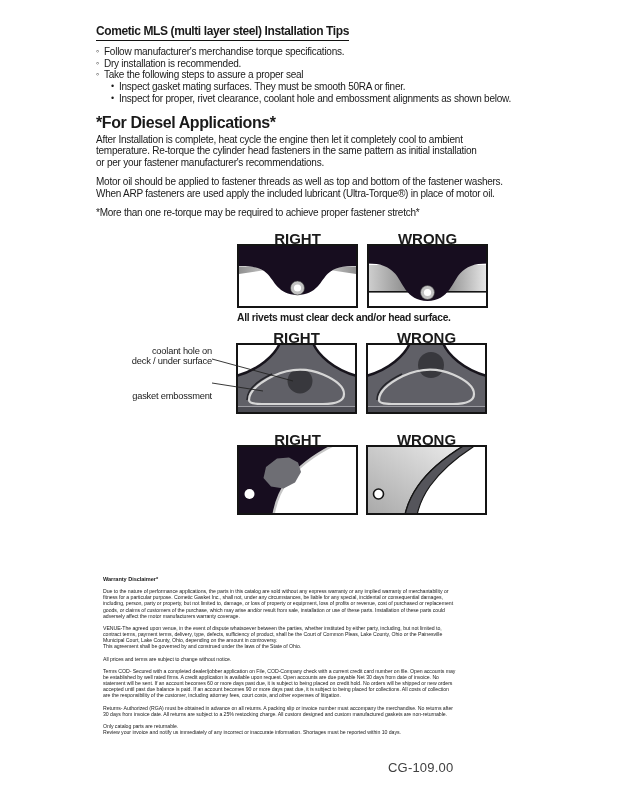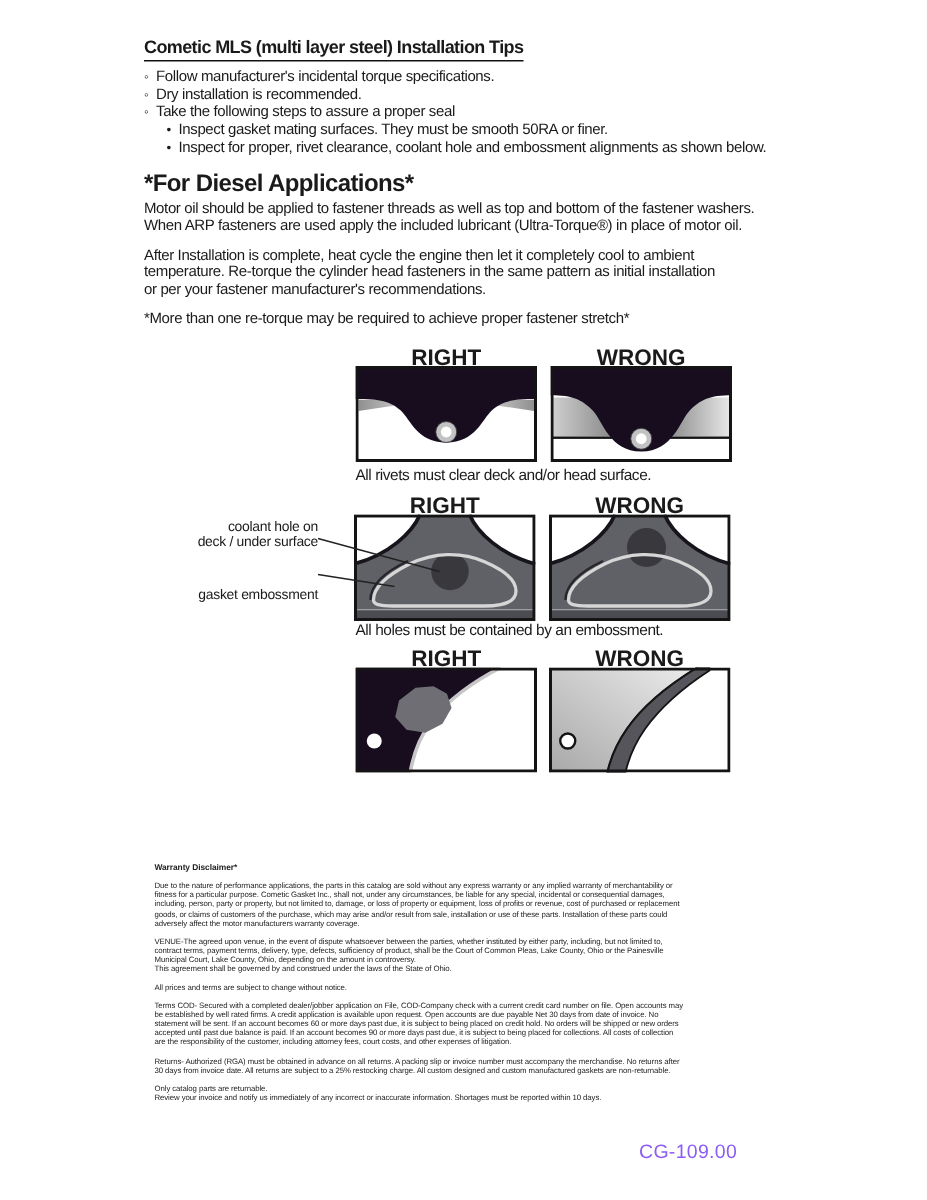--- a/index.html
+++ b/index.html
@@ -26,60 +26,60 @@
     font-size:10px; line-height:11.7px; letter-spacing:-0.25px;
   }
   .diesel h2 { font-size:16px; font-weight:bold; letter-spacing:-0.4px; margin:0 0 5px 0; }
   .diesel p { margin:0 0 7.5px 0; white-space:pre-line; }
   .dlabel {
     position:absolute; width:121px; text-align:center;
     font-weight:bold; font-size:15px; letter-spacing:0; white-space:nowrap;
   }
   .dbox { position:absolute; }
   .dcap {
-    position:absolute; left:237px; font-weight:normal; font-size:10.3px;
+    position:absolute; left:237px; font-weight:bold; font-size:10.3px;
     letter-spacing:-0.3px; line-height:11px; white-space:pre-line;
   }
   .ann {
     position:absolute; left:118px; width:94px; text-align:right;
     font-size:9.3px; line-height:10px; letter-spacing:-0.2px; white-space:pre-line;
   }
   .leader { position:absolute; left:209px; top:352px; }
   .legal {
     position:absolute; left:103px; top:576px; width:452px;
     font-size:5.2px; line-height:6.15px; letter-spacing:-0.05px; color:#222;
   }
   .legal .lh { font-weight:bold; font-size:5.6px; margin:0 0 6px 0; }
   .legal p { margin:0 0 6px 0; white-space:pre-line; }
-  .pagenum { position:absolute; left:388px; top:760px; font-size:13px; letter-spacing:0.2px; color:#8b5cf6;margin-left:38px; }
+  .pagenum { position:absolute; left:388px; top:760px; font-size:13px; letter-spacing:0.2px; color:#404040; }
   .ink { fill:#170d1f; }
   svg { display:block; }
 </style>
 </head>
 <body>
 
 <div id="page">
 
   <div class="title">Cometic MLS (multi layer steel) Installation Tips</div>
 
   <div class="bullets">
-    <div class="b"><span class="m">◦</span><span>Follow manufacturer's incidental torque specifications.</span></div>
+    <div class="b"><span class="m">◦</span><span>Follow manufacturer's merchandise torque specifications.</span></div>
     <div class="b"><span class="m">◦</span><span>Dry installation is recommended.</span></div>
     <div class="b"><span class="m">◦</span><span>Take the following steps to assure a proper seal</span></div>
     <div class="b sub"><span class="m">•</span><span>Inspect gasket mating surfaces.  They must be smooth 50RA or finer.</span></div>
     <div class="b sub"><span class="m">•</span><span>Inspect for proper, rivet clearance, coolant hole and embossment alignments as shown below.</span></div>
   </div>
 
   <div class="diesel">
     <h2>*For Diesel Applications*</h2>
-    <p>Motor oil should be applied to fastener threads as well as top and bottom of the fastener washers.
-When ARP fasteners are used apply the included lubricant (Ultra-Torque®) in place of motor oil.</p>
     <p>After Installation is complete, heat cycle the engine then let it completely cool to ambient
 temperature. Re-torque the cylinder head fasteners in the same pattern as initial installation
 or per your fastener manufacturer's recommendations.</p>
+    <p>Motor oil should be applied to fastener threads as well as top and bottom of the fastener washers.
+When ARP fasteners are used apply the included lubricant (Ultra-Torque®) in place of motor oil.</p>
     <p>*More than one re-torque may be required to achieve proper fastener stretch*</p>
   </div>
 
   <div class="dlabel" style="left:237px; top:230px;">RIGHT</div>
   <div class="dlabel" style="left:367px; top:230px;">WRONG</div>
 
   <div class="dbox" style="left:237px; top:244px;">
     <svg width="121" height="64" viewBox="0 0 121 64">
       <defs>
         <linearGradient id="g1l" x1="0" y1="0" x2="1" y2="0">
@@ -160,21 +160,20 @@
       <rect x="1" y="64" width="119" height="6" fill="#4b4b52"></rect>
       <rect x="1" y="1" width="119" height="69" fill="none" stroke="#141414" stroke-width="2"></rect>
     </svg>
   </div>
 
   <svg class="leader" width="92" height="46" viewBox="0 0 92 46">
     <line x1="3" y1="7" x2="84" y2="29" stroke="#222" stroke-width="0.9"></line>
     <line x1="3" y1="31" x2="54" y2="39" stroke="#222" stroke-width="0.9"></line>
   </svg>
 
-  <div class="dcap" style="top:415px;">All holes must be contained by an embossment.</div>
 
   <div class="dlabel" style="left:237px; top:431px;">RIGHT</div>
   <div class="dlabel" style="left:366px; top:431px;">WRONG</div>
 
   <div class="dbox" style="left:237px; top:445px;">
     <svg width="121" height="70" viewBox="0 0 121 70">
       <rect x="0" y="0" width="121" height="70" fill="#fff"></rect>
       <path class="ink" d="M0,0 L97,0 C79,9 61,22 50.5,36 C43,46 38.5,58 36.5,70 L0,70 Z"></path>
       <path d="M97,0 C79,9 61,22 50.5,36 C43,46 38.5,58 36.5,70" fill="none" stroke="#c6c6c6" stroke-width="2.4"></path>
       <path d="M29,22 L40,13.5 L52,12.5 L61,17.5 L64,27 L58,37.5 L46.5,43.5 L34,41.5 L26.5,33 Z" fill="#6e6e74"></path>

